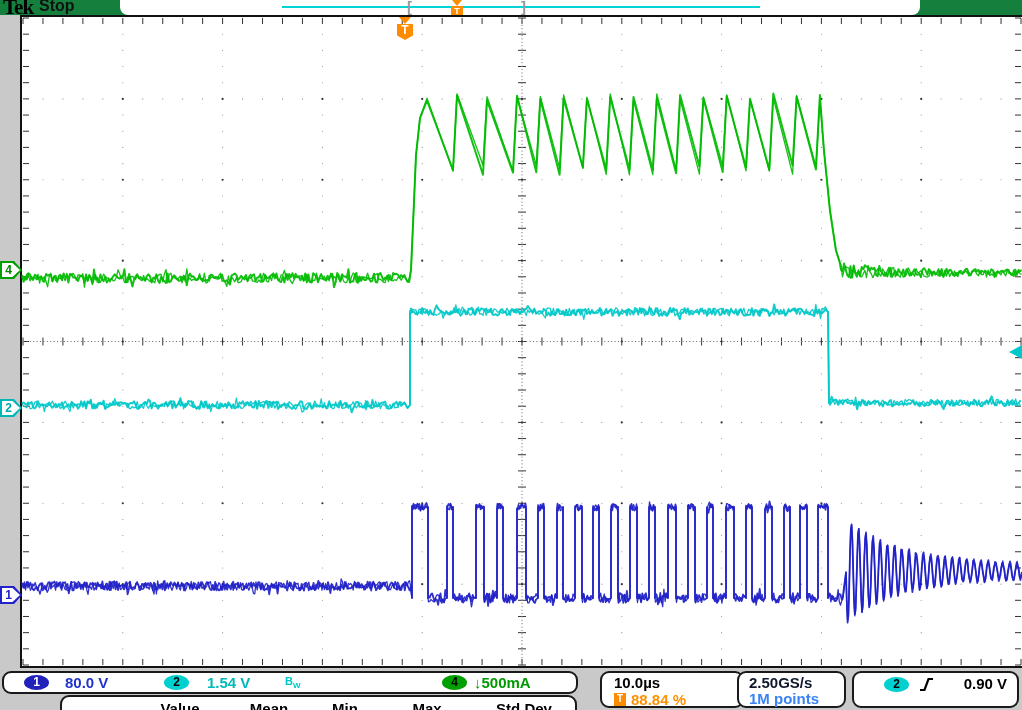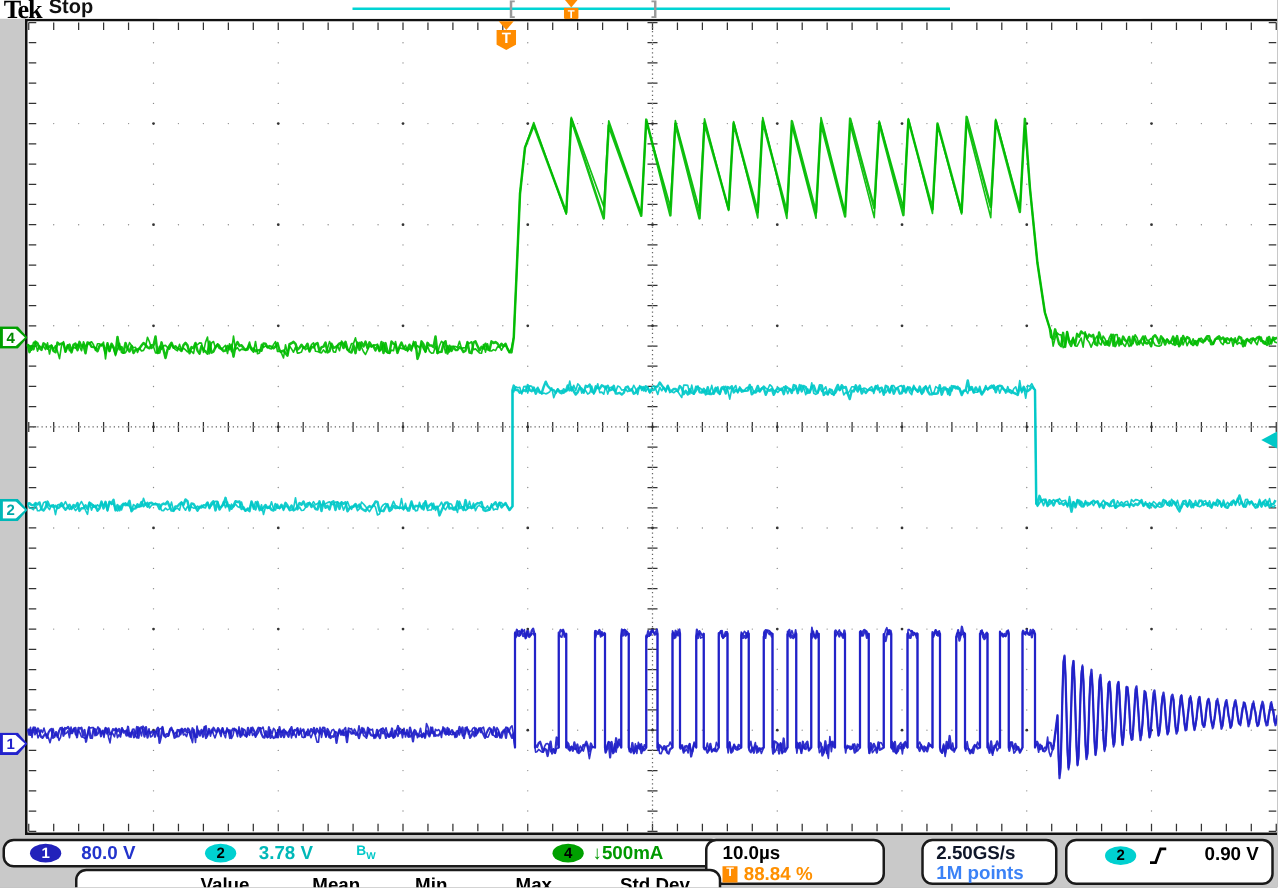--- a/index.html
+++ b/index.html
@@ -2,21 +2,21 @@
 <html><head>
 <meta charset="utf-8">
 <style>
   * { margin:0; padding:0; box-sizing:border-box; }
   body { background:#888; font-family:"Liberation Sans", sans-serif; }
   #stage {
     position:relative; width:1022px; height:710px; overflow:hidden;
     background:#c9c9c9;
   }
   
-  #topbar { position:absolute; left:0; top:0; width:1022px; height:15px; background:#ffffff; }
+  #topbar { position:absolute; left:0; top:0; width:1022px; height:15px; background:#15803d; }
   #tek-logo { position:absolute; left:3px; top:-5px; font-family:"Liberation Serif", serif;
     font-weight:700; font-size:21px; color:#000; letter-spacing:-1px; }
   #run-status { position:absolute; left:39px; top:-3px; font-size:16px; font-weight:700; color:#111; }
   #record-bar { position:absolute; left:120px; top:0; width:800px; height:15px; background:#fff;
     border-radius:0 0 8px 8px; }
   #record-line { position:absolute; left:162px; top:6px; width:478px; height:2px; background:#00d4d4; }
   .rec-bracket { position:absolute; top:-2px; color:#9a9a9a; font-size:15px; font-weight:700; }
   #rec-bracket-left { left:287px; }
   #rec-bracket-right { left:401px; }
   
@@ -41,21 +41,21 @@
     clip-path:polygon(0 0,58% 0,100% 50%,58% 100%,0 100%); background:#fff;
     display:flex; align-items:center; }
   .ch-marker .num { width:13px; text-align:center; font-size:12px; font-weight:700; }
   
   #trig-arrow { position:absolute; left:1009px; top:345px; width:0; height:0;
     border-top:7px solid transparent; border-bottom:7px solid transparent;
     border-right:13px solid #00c8c8; z-index:6; }
   
   .panel { position:absolute; background:#fff; border:2px solid #1a1a1a; border-radius:9px; }
   #panel-ch   { left:2px;  top:671px; width:576px; height:23px; }
-  #panel-hor  { left:564px; top:671px; width:144px; height:37px; }
+  #panel-hor  { left:600px; top:671px; width:144px; height:37px; }
   #panel-acq  { left:737px; top:671px; width:109px; height:37px; }
   #panel-trig { left:852px; top:671px; width:167px; height:37px; }
   #panel-meas { left:60px; top:695px; width:517px; height:28px; }
   .badge { position:absolute; width:25px; height:15px; border-radius:50%;
     text-align:center; font-size:12px; font-weight:700; line-height:15px; }
   .rd { position:absolute; font-size:15px; font-weight:700; white-space:nowrap; }
   #ch1-badge { left:20px; top:2px; background:#2222bb; color:#fff; }
   #ch1-scale { left:61px; top:1px; color:#2233cc; }
   #ch2-badge { left:160px; top:2px; background:#00d0d0; color:#000; }
   #ch2-scale { left:203px; top:1px; color:#00b8b8; }
@@ -765,21 +765,21 @@
         <span class="num" style="color:#2222cc">1</span>
       </div>
   </div>
 
   <div id="trig-arrow"></div>
 
   <div id="panel-ch" class="panel">
     <span id="ch1-badge" class="badge">1</span>
     <span id="ch1-scale" class="rd">80.0 V</span>
     <span id="ch2-badge" class="badge">2</span>
-    <span id="ch2-scale" class="rd">3.78 V</span>
+    <span id="ch2-scale" class="rd">1.54 V</span>
     <span id="ch2-bw"><span>B</span><span class="sub">W</span></span>
     <span id="ch4-badge" class="badge">4</span>
     <span id="ch4-scale" class="rd">↓500mA</span>
   </div>
 
   <div id="panel-hor" class="panel">
     <span id="hor-scale" class="rd">10.0µs</span>
     <div id="hor-trigline">
       <span id="hor-trig-icon">T</span>
       <span id="hor-trigpos">88.84 %</span>

